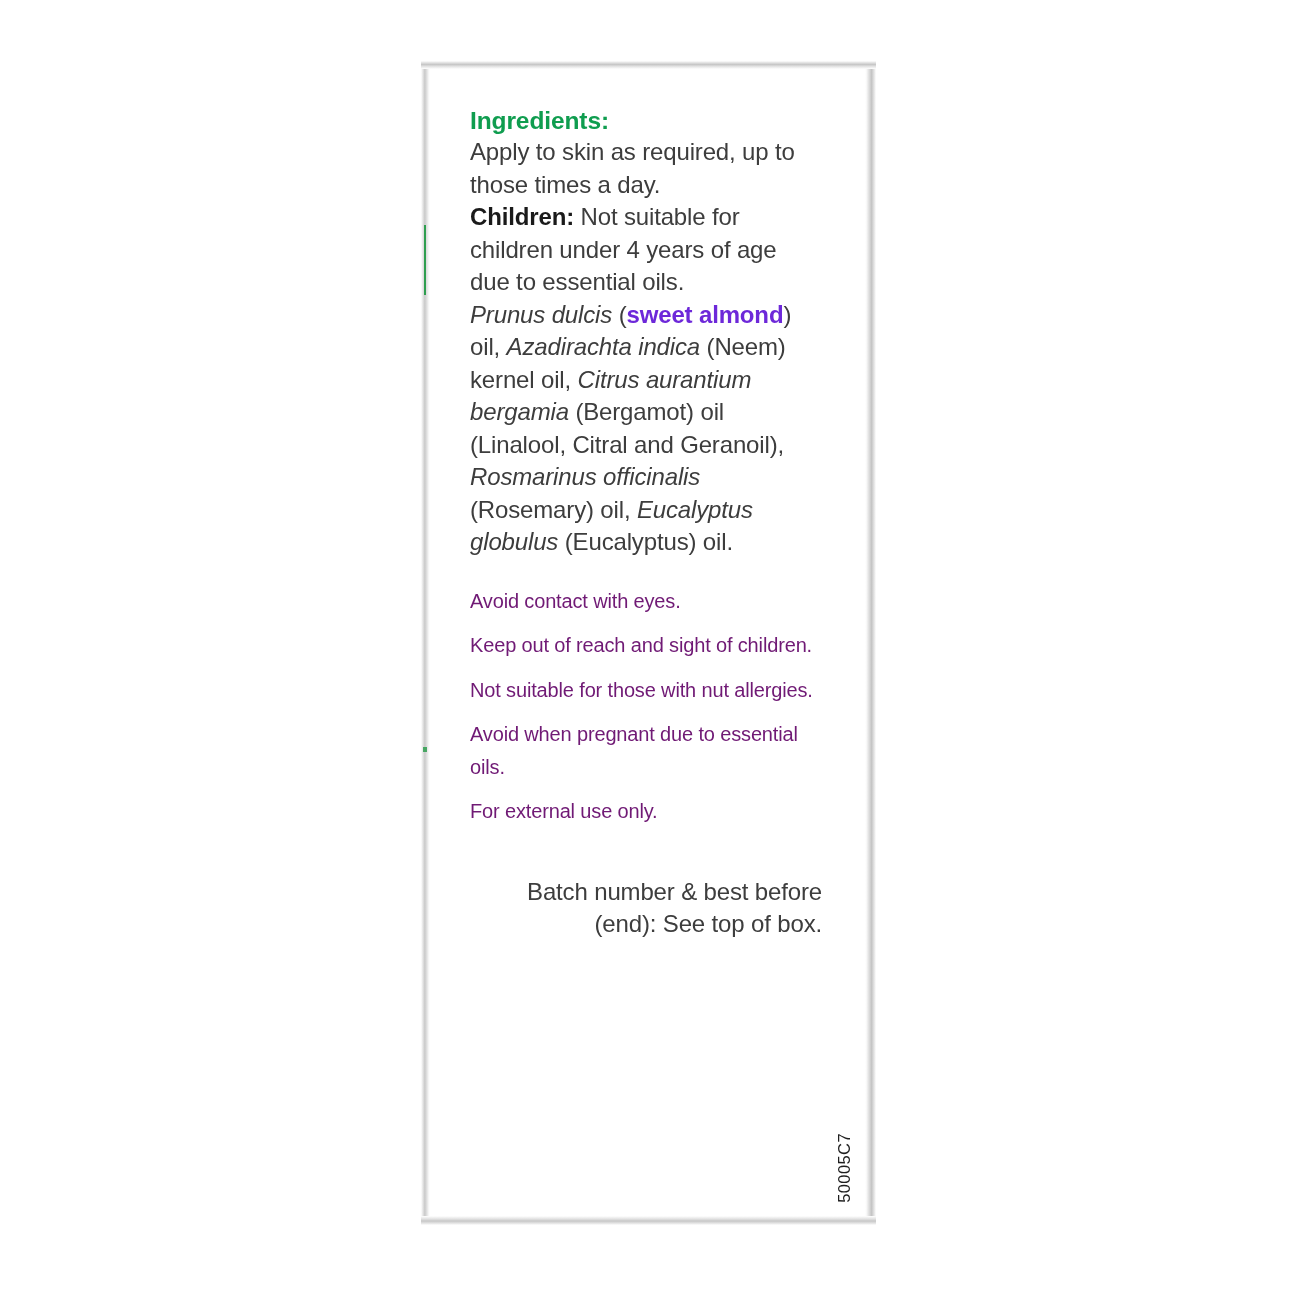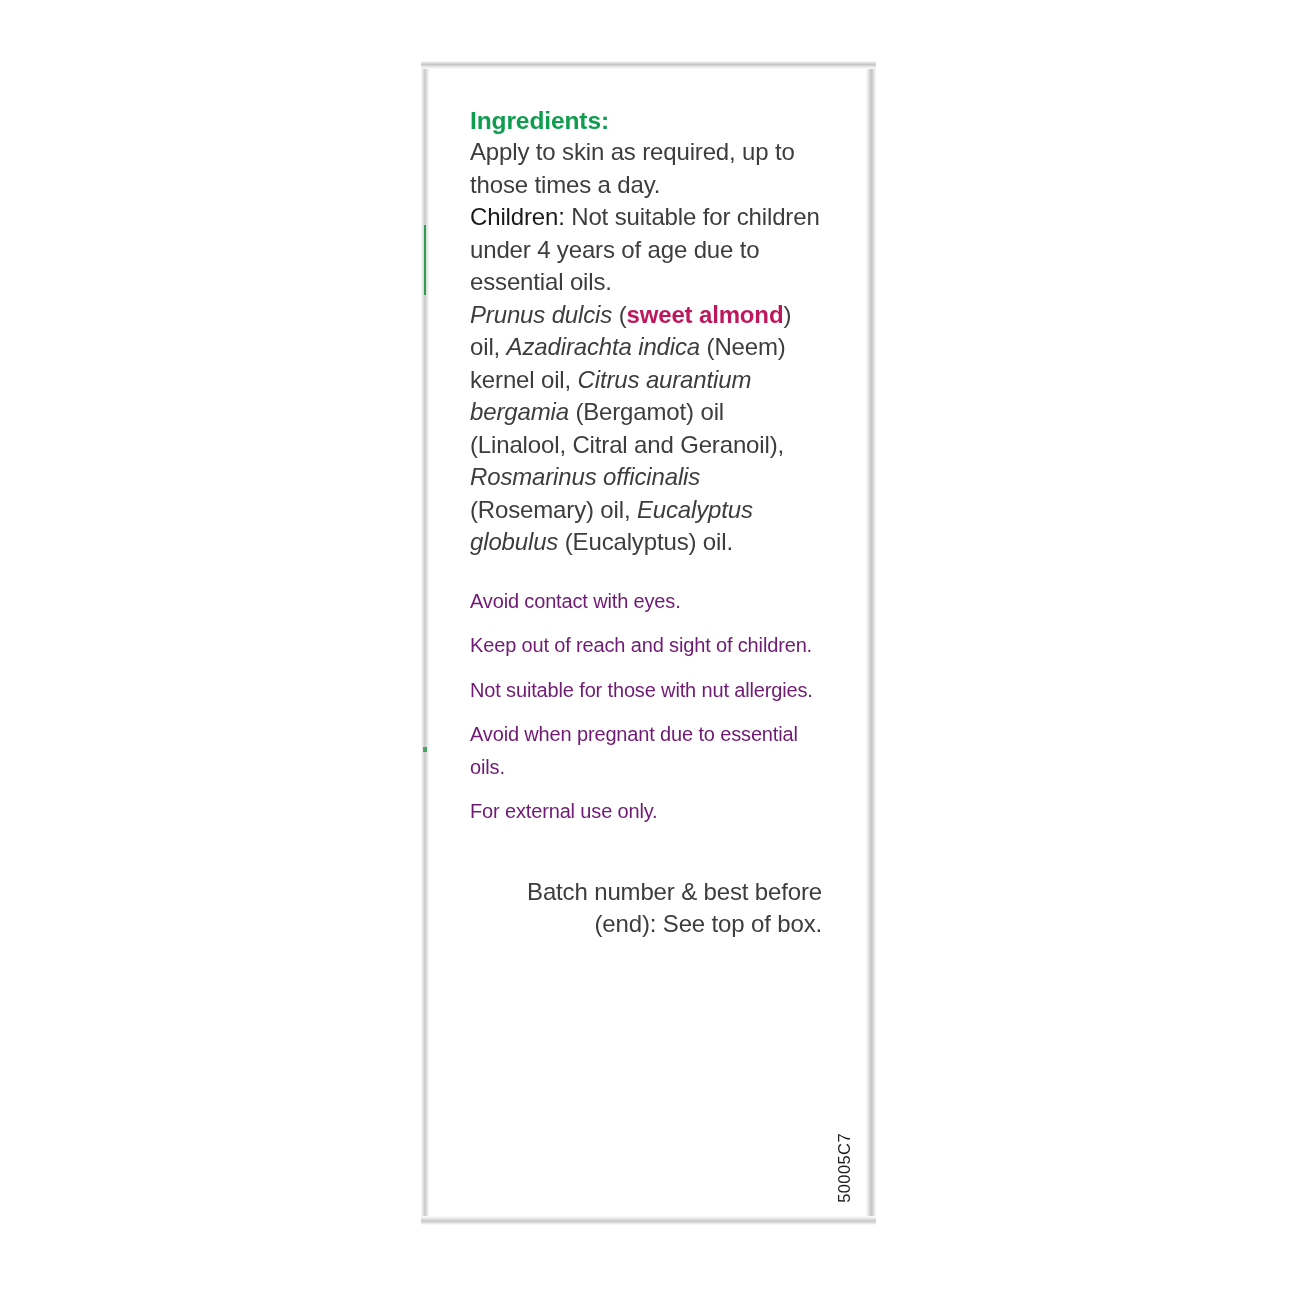--- a/index.html
+++ b/index.html
@@ -104,27 +104,27 @@
     font-size: 24px;
     line-height: 32.5px;
     margin: 0;
     letter-spacing: -0.15px;
   }
 
   .block-directions { margin-bottom: 0; }
 
   .strong-lead {
     color: #1a1a1a;
-    font-weight: normal;
+    font-weight: bold;
   }
 
   .ing-head { margin-top: 18px; }
 
   .sci { font-style: italic; }
-  .sci-bold { font-weight: bold; font-style: normal; color: #be185d; }
+  .sci-bold { font-weight: bold; font-style: normal; color: #6d28d9; }
 
   .warnings { margin-top: 26px; }
   .warn-line {
     color: #701a75;
     font-size: 20px;
     line-height: 32.5px;
     margin: 0 0 12px 0;
     letter-spacing: -0.15px;
   }
   .warn-line:last-child { margin-bottom: 0; }

